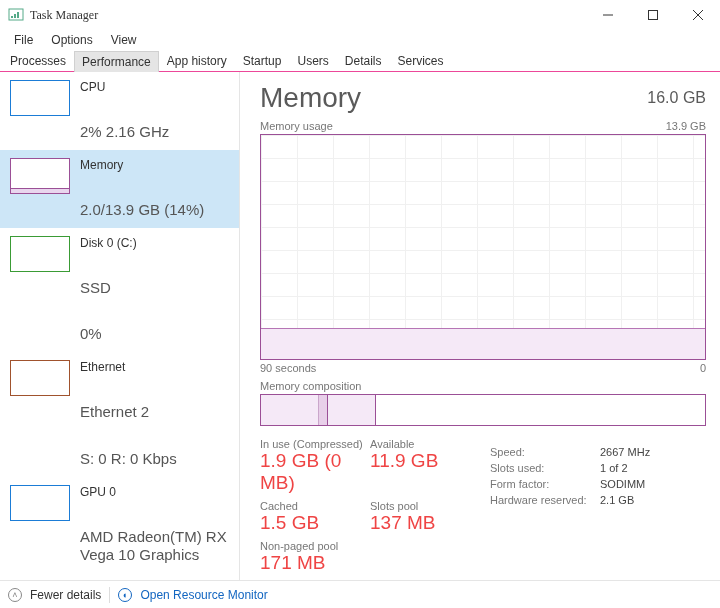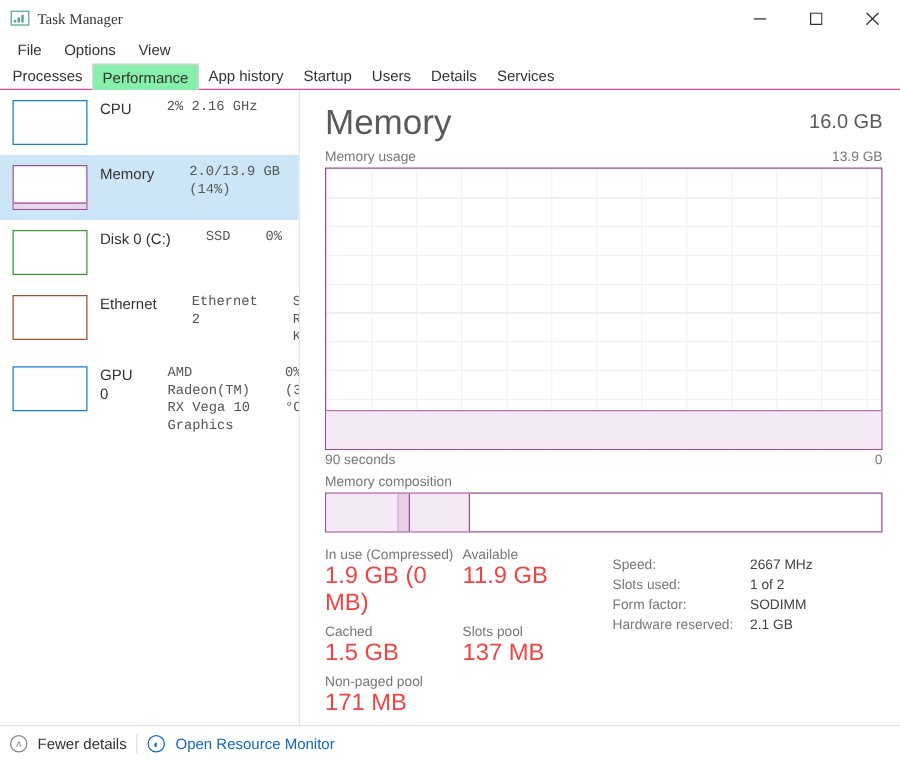--- a/index.html
+++ b/index.html
@@ -6,36 +6,36 @@
   body { width: 720px; height: 608px; background: #fff; overflow: hidden; font-size: 12px; color: #333; }
   .titlebar { display:flex; align-items:center; height:30px; padding:0 0 0 8px; }
   .titlebar .icon { width:16px; height:16px; margin-right:6px; }
   .titlebar .title { flex:1; font-size:12px;font-family:Liberation Serif, serif; }
   .winbtns { display:flex; }
   .winbtn { width:45px; height:30px; display:flex; align-items:center; justify-content:center; }
   .menubar { display:flex; padding:0 6px; gap:2px; height:20px; align-items:center; }
   .menuitem { padding:2px 8px; font-size:12px; }
   .tabs { display:flex; border-bottom:1px solid #ec4899; padding:0 2px; height:22px; align-items:flex-end; }
   .tab { padding:3px 7px; border:1px solid transparent; border-bottom:none; font-size:12px; color:#333; cursor:default; }
-  .tab.active { border-color:#d0d0d0; background:#86efac; position:relative; top:1px; }
+  .tab.active { border-color:#d0d0d0; background:#e5e5e5; position:relative; top:1px; }
   .body { display:flex; height: calc(608px - 30px - 20px - 22px - 28px); }
   .sidebar { width:240px; border-right:1px solid #e5e5e5; overflow:hidden; }
   .sitem { display:flex; padding:8px 10px; gap:10px; cursor:default; }
   .sitem.sel { background:#cde6f7; }
   .thumb { width:60px; height:36px; border:1px solid #888; flex-shrink:0; background:#fff; position:relative; }
   .thumb.cpu { border-color:#1b7cd6; }
   .thumb.mem { border-color:#9b4f96; }
   .thumb.disk { border-color:#3a9b35; }
   .thumb.eth { border-color:#a0522d; }
   .thumb.gpu { border-color:#1b7cd6; }
   .thumb-fill { position:absolute; left:0; right:0; bottom:0; }
   .thumb.mem .thumb-fill { height:14%; background:#e9d6ee; border-top:1px solid #9b4f96; }
-  .sitem .labels { display:flex; flex-direction:row; justify-content:center; line-height:1.25; font-size:12px;gap:28px; }
+  .sitem .labels { display:flex; flex-direction:column; justify-content:center; line-height:1.25; font-size:12px;gap:28px; }
   .sitem .name { color:#333; }
-  .sitem .sub { color:#555; font-size:11px;font-family:Liberation Mono, monospace; }
+  .sitem .sub { color:#555; font-size:15px; }
   .main { flex:1; padding:10px 14px 6px 20px; display:flex; flex-direction:column; }
   .headerline { display:flex; justify-content:space-between; align-items:flex-end; }
   .headerline h1 { font-size:28px; font-weight:400; color:#5a5a5a; }
   .headerline .right { font-size:16px; color:#5a5a5a; align-self:center; }
   .chartlabel { display:flex; justify-content:space-between; color:#777; font-size:11px; margin-top:6px; }
   .chart { border:1px solid #9b4f96; height:230px; position:relative; background:
     repeating-linear-gradient(to right, #f0f0f0 0, #f0f0f0 1px, transparent 1px, transparent 36px),
     repeating-linear-gradient(to bottom, #f0f0f0 0, #f0f0f0 1px, transparent 1px, transparent 23px);
     margin-top:2px; }
   .chart .usage { position:absolute; left:0; right:0; bottom:0; height:14%; background:#f5e9f7; border-top:1px solid #b675b5; }

